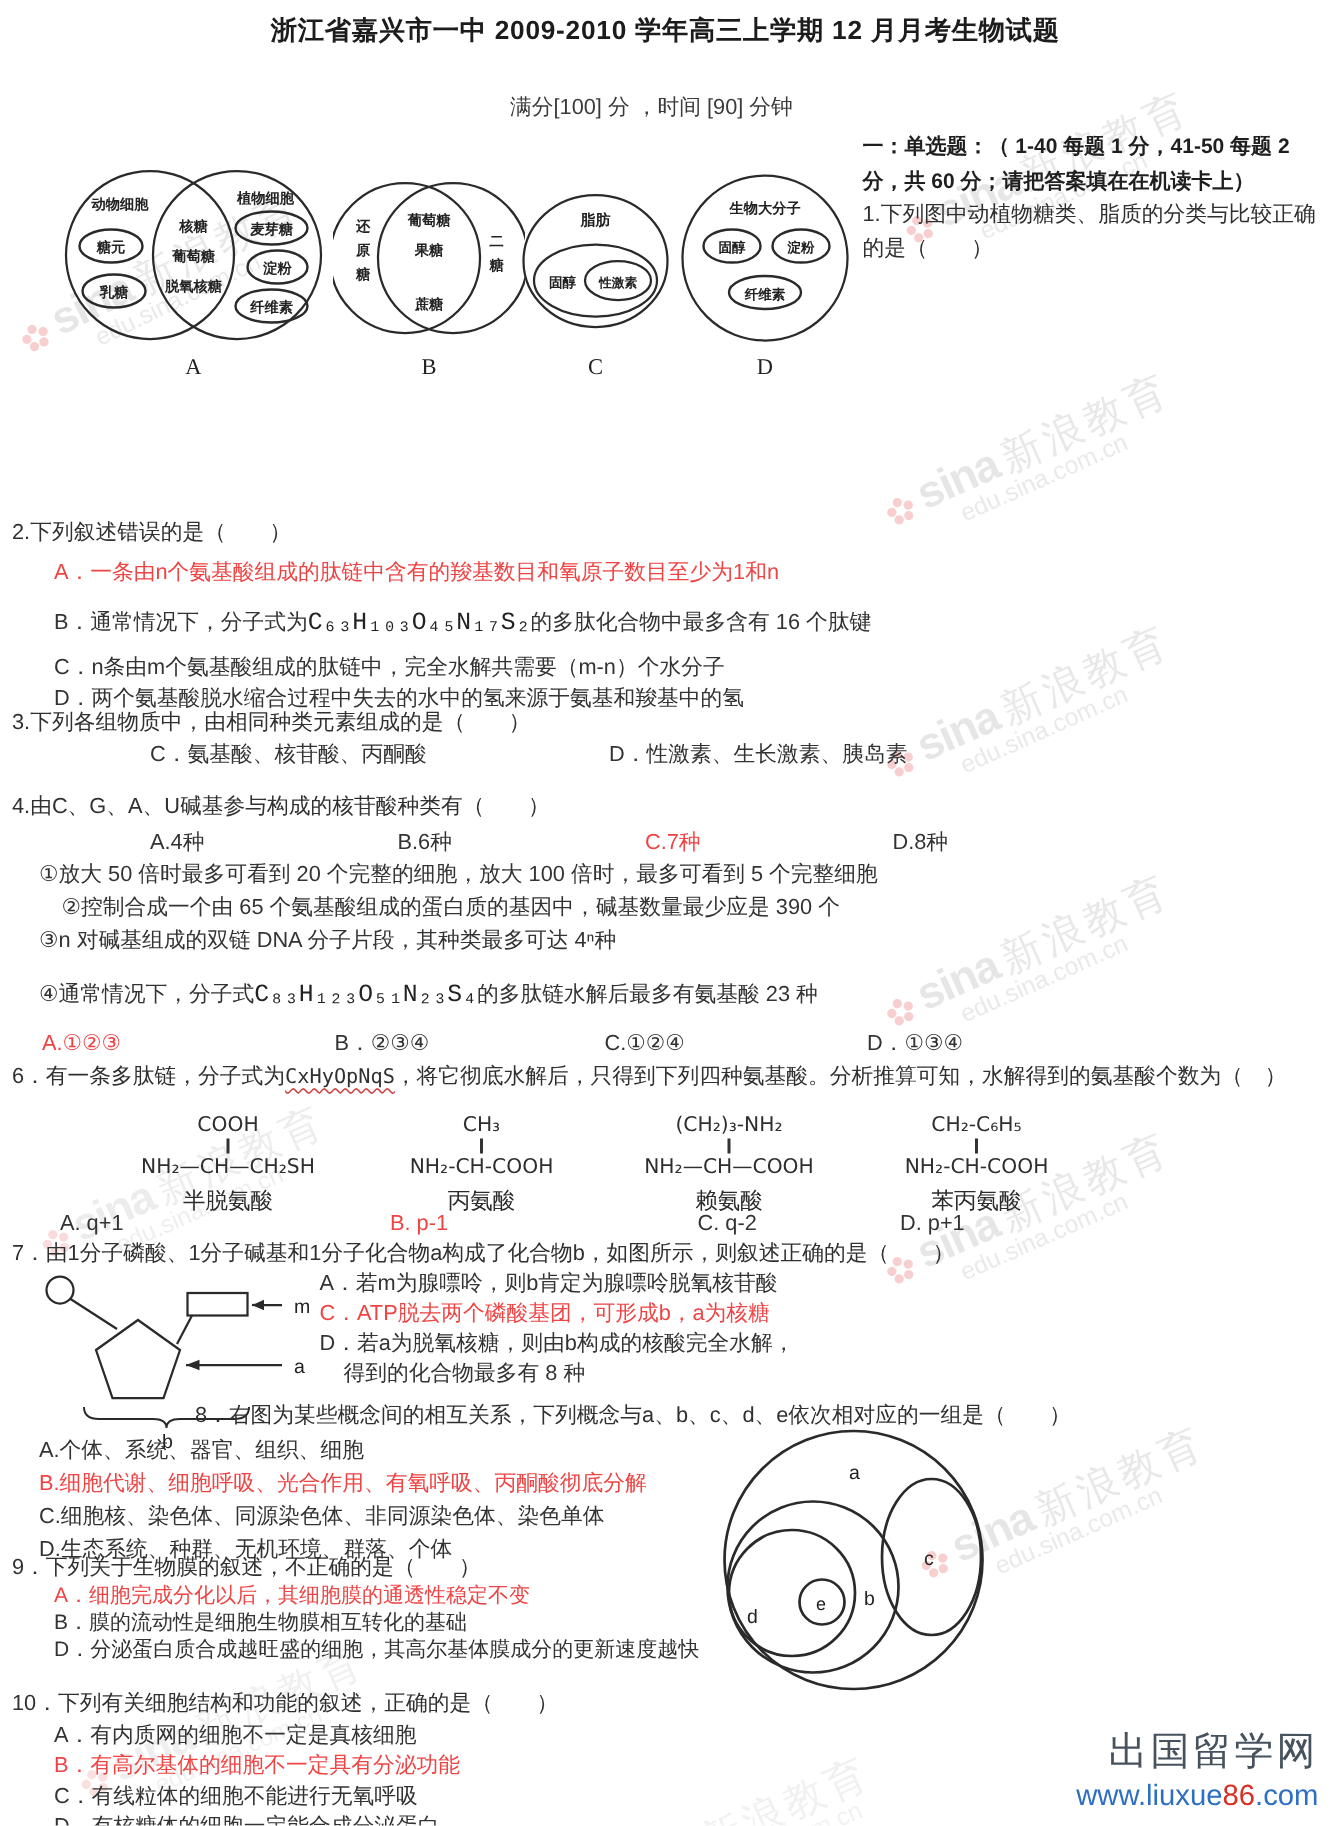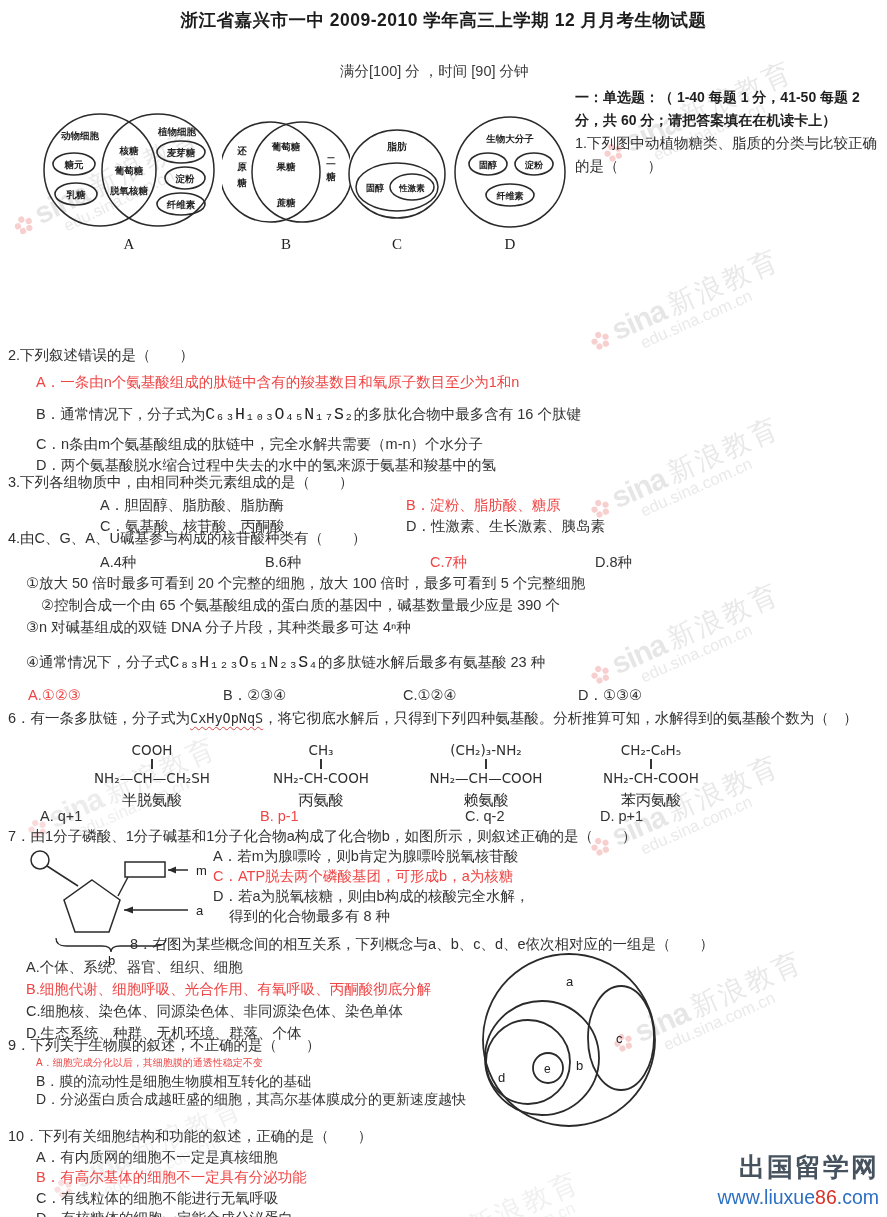--- a/index.html
+++ b/index.html
@@ -28,21 +28,21 @@
   .struct .bar{width:1.5px;height:10px;background:#333;margin:1px 0}
   .struct .chain{font-size:13.5px;height:17px}
   .struct .aname{font-size:15px;margin-top:4px;color:#2b2b2b}
   
   .wm{position:absolute;transform:rotate(-24deg);transform-origin:left top;opacity:.5;pointer-events:none}
   .wm .r1{display:flex;align-items:flex-end;gap:5px;white-space:nowrap}
   .wm .sina{font-size:30px;font-weight:700;color:#cfcfcf;letter-spacing:-1px;line-height:26px}
   .wm .brand{font-size:27px;color:#d2d2d2;letter-spacing:3px;line-height:26px}
   .wm .r2{font-size:16.5px;color:#d5d5d5;margin:0 0 0 46px;white-space:nowrap}
   .footer{right:8px;top:1150px;text-align:right}
-  .fname{font-size:26px;font-weight:700;color:#46525e;letter-spacing:2px}
+  .fname{font-size:26px;font-weight:400;color:#46525e;letter-spacing:2px}
   .furl{font-size:19.5px;font-weight:400;margin-top:1px}
   .fb{color:#2d6fc2}.fr{color:#d93025}
 </style>
 </head>
 <body>
 
 <div class="wm" style="left:8px;top:215px;transform:rotate(-26deg)">
   <div class="r1">
       <svg width="20" height="20" viewBox="0 0 20 20">
         <g fill="#f2a0a0">
@@ -262,24 +262,20 @@
 <div class="abs" style="left:8px;top:345px;width:700px">
   <div class="stem">2.下列叙述错误的是（　　）</div>
   <div class="opt ind red" style="margin-top:6px">A．一条由n个氨基酸组成的肽链中含有的羧基数目和氧原子数目至少为1和n</div>
   <div class="opt ind" style="margin-top:11px"><span>B．通常情况下，分子式为</span><span class="formula">C₆₃H₁₀₃O₄₅N₁₇S₂</span><span>的多肽化合物中最多含有 16 个肽键</span></div>
   <div class="opt ind" style="margin-top:9px">C．n条由m个氨基酸组成的肽链中，完全水解共需要（m-n）个水分子</div>
   <div class="opt ind">D．两个氨基酸脱水缩合过程中失去的水中的氢来源于氨基和羧基中的氢</div>
 </div>
 
 <div class="abs" style="left:8px;top:472px;width:760px">
   <div class="stem">3.下列各组物质中，由相同种类元素组成的是（　　）</div>
-  <div class="row" style="margin-top:2px">
-    <span class="opt" style="margin-left:92px;width:306px">A．胆固醇、脂肪酸、脂肪酶</span>
-    <span class="opt red">B．淀粉、脂肪酸、糖原</span>
-  </div>
   <div class="row">
     <span class="opt" style="margin-left:92px;width:306px">C．氨基酸、核苷酸、丙酮酸</span>
     <span class="opt">D．性激素、生长激素、胰岛素</span>
   </div>
 </div>
 
 <div class="abs" style="left:8px;top:528px;width:760px">
   <div class="stem">4.由C、G、A、U碱基参与构成的核苷酸种类有（　　）</div>
   <div class="row" style="margin-top:3px">
     <span class="opt" style="margin-left:92px;width:165px">A.4种</span>
@@ -374,21 +370,21 @@
   <ellipse cx="155" cy="90" rx="33" ry="52" fill="none" stroke="#2a2a2a" stroke-width="1.8"></ellipse>
   <text x="100" y="38" font-size="13">a</text>
   <text x="110" y="122" font-size="13">b</text>
   <text x="150" y="95" font-size="13">c</text>
   <text x="32" y="134" font-size="13">d</text>
   <text x="78" y="125" font-size="12">e</text>
 </svg>
 
 <div class="abs" style="left:8px;top:1036px;width:700px">
   <div class="stem" style="line-height:18px">9．下列关于生物膜的叙述，不正确的是（　　）</div>
-  <div class="opt ind red" style="line-height:18px;font-size:10px">A．细胞完成分化以后，其细胞膜的通透性稳定不变</div>
+  <div class="opt ind red" style="line-height:18px;font-size:14px">A．细胞完成分化以后，其细胞膜的通透性稳定不变</div>
   <div class="opt ind" style="line-height:18px;font-size:14px">B．膜的流动性是细胞生物膜相互转化的基础</div>
   <div class="opt ind" style="line-height:18px;font-size:14px">D．分泌蛋白质合成越旺盛的细胞，其高尔基体膜成分的更新速度越快</div>
 </div>
 
 <div class="abs" style="left:8px;top:1126px;width:700px">
   <div class="stem" style="line-height:20.5px">10．下列有关细胞结构和功能的叙述，正确的是（　　）</div>
   <div class="opt ind" style="line-height:20.5px">A．有内质网的细胞不一定是真核细胞</div>
   <div class="opt ind red" style="line-height:20.5px">B．有高尔基体的细胞不一定具有分泌功能</div>
   <div class="opt ind" style="line-height:20.5px">C．有线粒体的细胞不能进行无氧呼吸</div>
   <div class="opt ind" style="line-height:20.5px">D．有核糖体的细胞一定能合成分泌蛋白</div>

